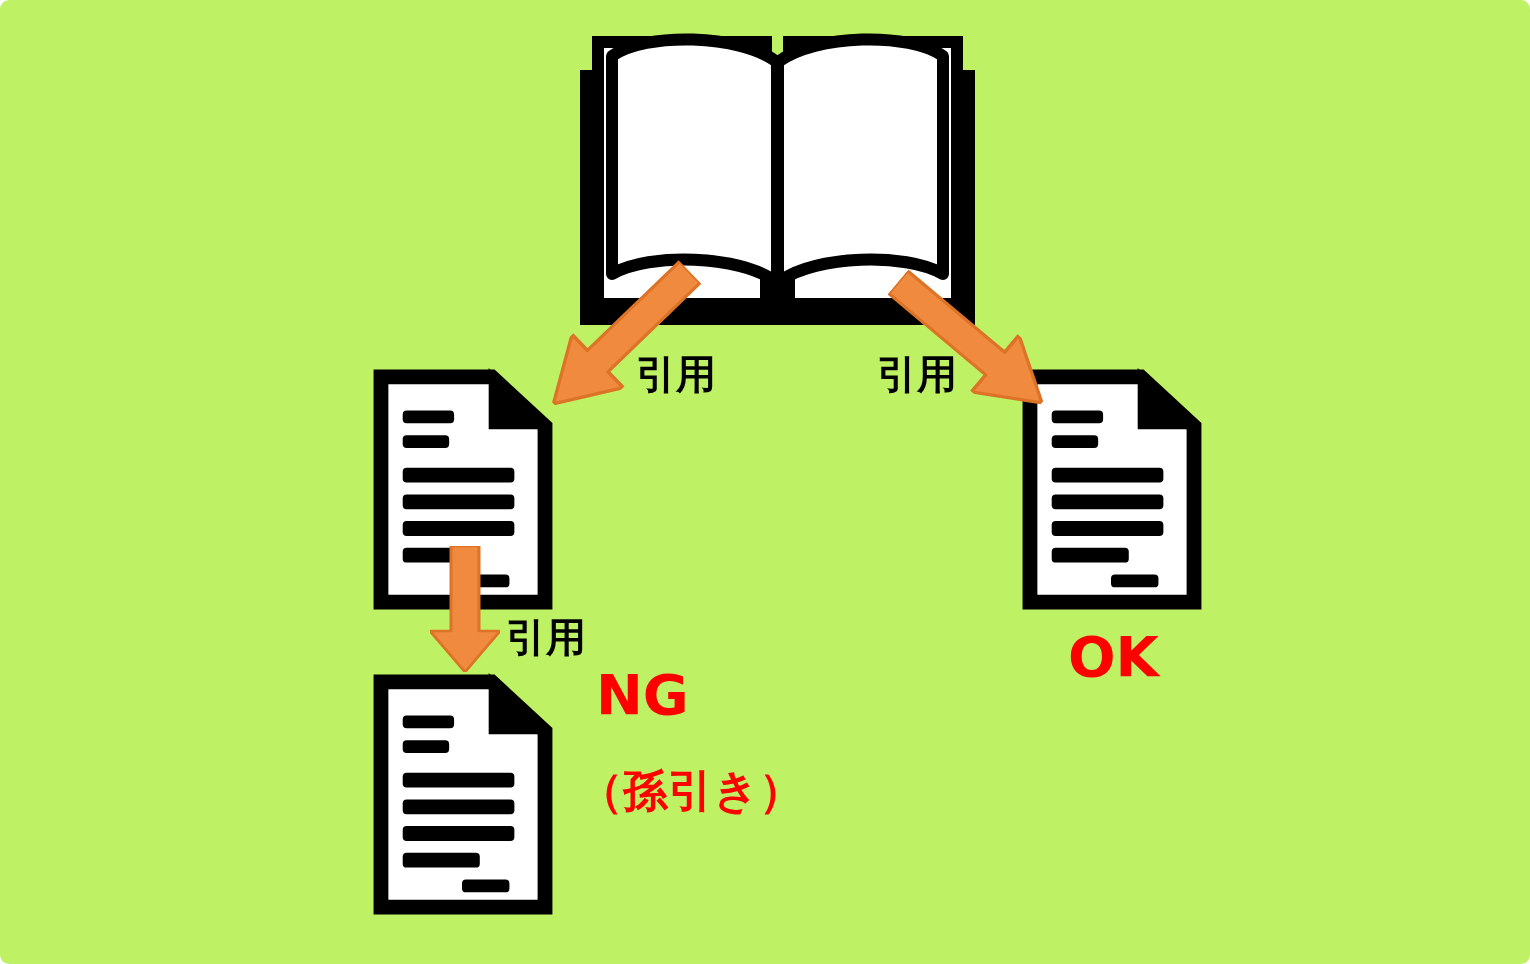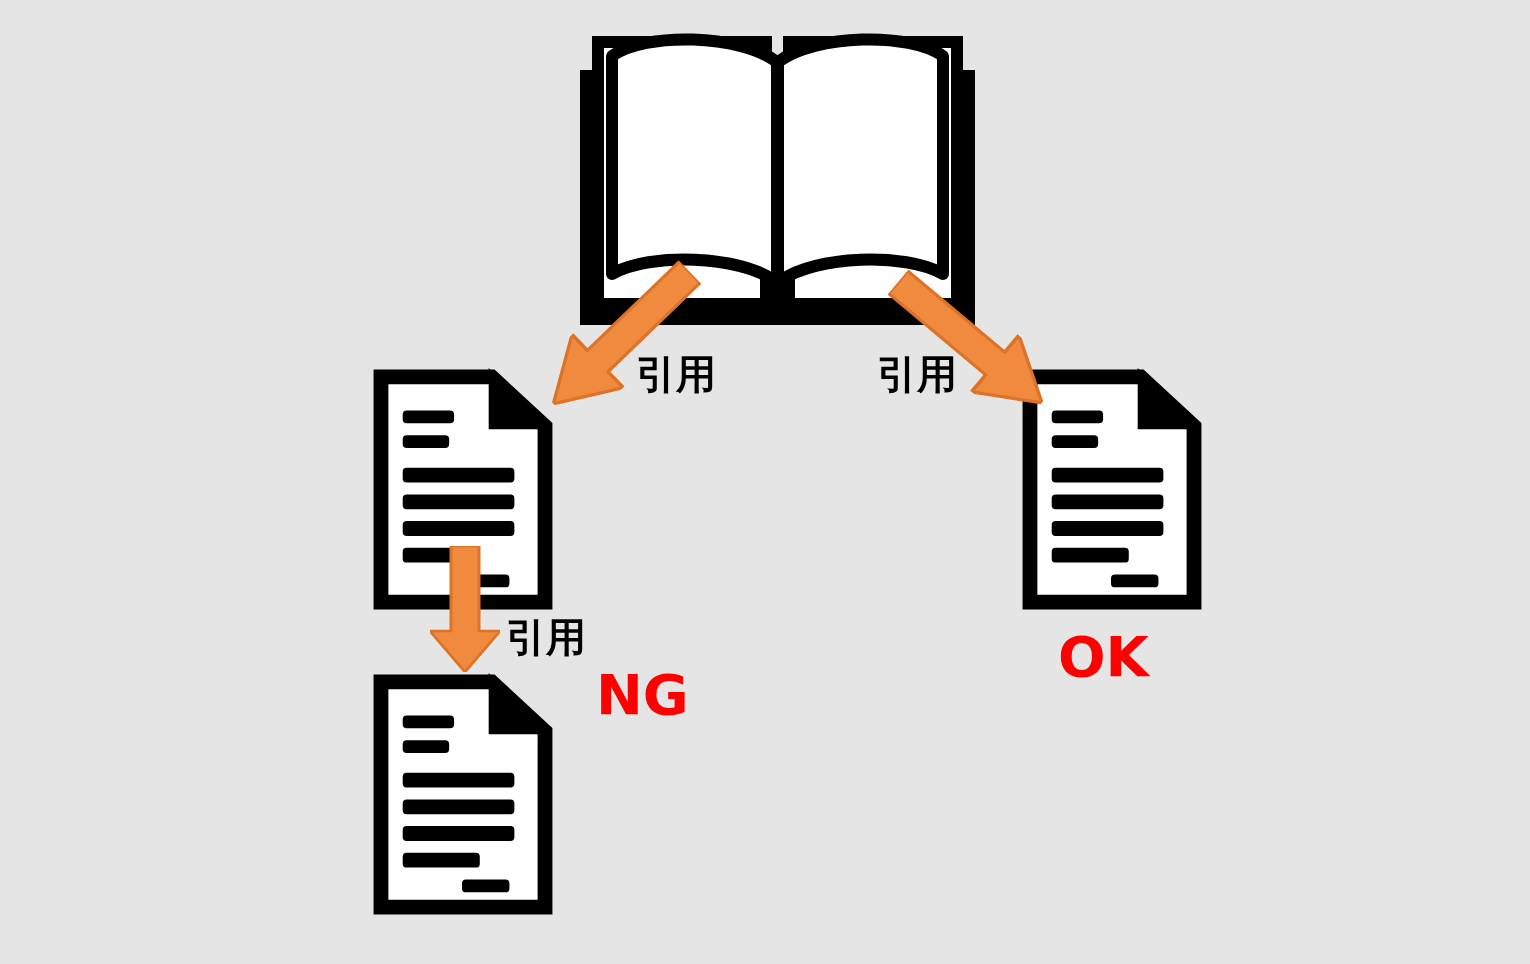--- a/index.html
+++ b/index.html
@@ -1,18 +1,18 @@
 <!DOCTYPE html>
 <html><head>
 <meta charset="utf-8">
 <style>
   * { margin: 0; padding: 0; box-sizing: border-box; }
   html, body { width: 1530px; height: 964px; background: #ffffff; }
   body { font-family: "DejaVu Sans", "Liberation Sans", sans-serif; overflow: hidden; }
-  .canvas { position: relative; width: 1530px; height: 964px; background: #e5e5e5; }
+  .canvas { position: relative; width: 1530px; height: 964px; background: #bef264; border-radius: 9px; }
   .abs { position: absolute; }
 
   .book { left: 570px; top: 12px; width: 415px; height: 320px; }
 
   .doc { width: 198px; height: 252px; }
   .doc-left   { left: 363px;  top: 363px; }
   .doc-right  { left: 1012px; top: 363px; }
   .doc-bottom { left: 363px;  top: 668px; }
 
   .arrow { transform-origin: 50% 0; }
@@ -82,16 +82,17 @@
     <use href="#arrow-glyph"></use>
   </svg>
   <svg class="abs arrow arrow-down" viewBox="0 0 70 160" preserveAspectRatio="none">
     <use href="#arrow-glyph"></use>
   </svg>
 
   <span class="lbl jp lbl-quote-left">引用</span>
   <span class="lbl jp lbl-quote-right">引用</span>
   <span class="lbl jp lbl-quote-bottom">引用</span>
 
-  <span class="lbl red lbl-ok" style="color: rgb(255, 0, 0);">OK</span>
+  <span class="lbl red lbl-ok" style="color: rgb(255, 0, 0); margin-left: 10px;">OK</span>
   <span class="lbl red lbl-ng" style="color: rgb(255, 0, 0);">NG</span>
+  <span class="lbl red lbl-ng-sub" style="color: rgb(255, 0, 0);">（孫引き）</span>
 
 </div>
 
 </body></html>

